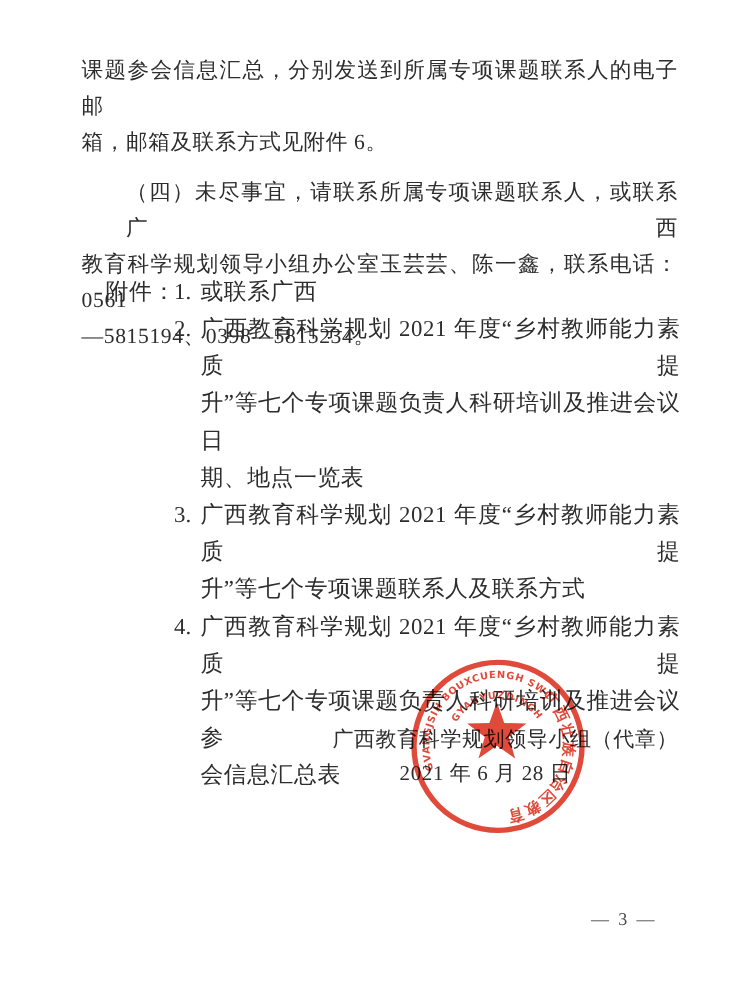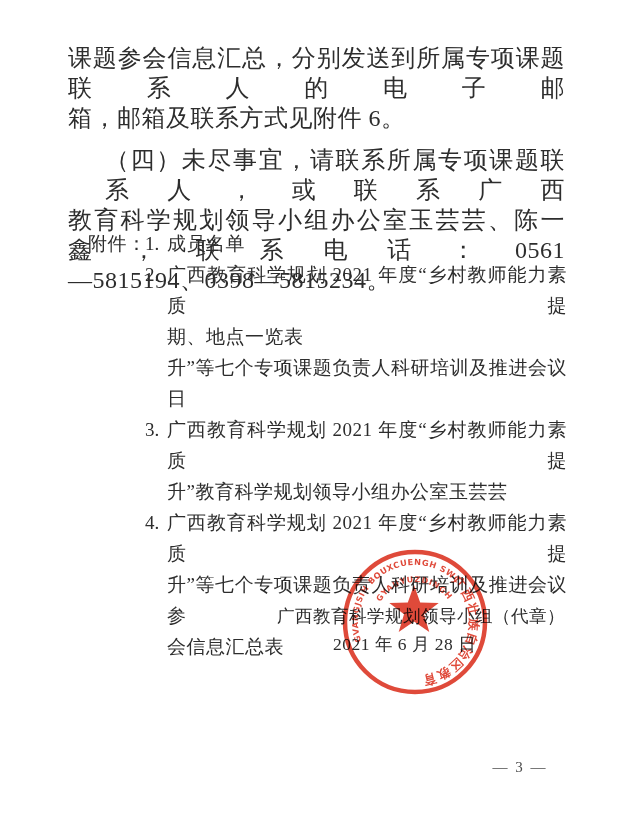--- a/index.html
+++ b/index.html
@@ -10,21 +10,21 @@
     height: 837px;
     background: #ffffff;
     overflow: hidden;
     font-family: "Liberation Serif", "DejaVu Serif", serif;
     color: #2d2d2d;
   }
   .bodyblock {
     position: absolute;
     left: 68px;
     width: 497px;
-    font-size: 24px;
+    font-size: 18px;
     line-height: 30px;
     letter-spacing: 0.5px;
   }
   #p1 { top: 43px; }
   #p2 { top: 105px; margin-top: 40px; }
   .line { white-space: nowrap; }
   .line.fill {
     white-space: normal;
     text-align: justify;
     text-align-last: justify;
@@ -117,34 +117,34 @@
     <div class="line fill">教育科学规划领导小组办公室玉芸芸、陈一鑫，联系电话：0561</div>
     <div class="line">—5815194、0398—5815234。</div>
   </div>
 
   <div class="attachments">
     <div class="att-label">附件：</div>
     <div class="att-items">
 
       <div class="att-item">
         <span class="att-num">1.</span>
-        <div class="line">成员名单</div>
+        <div class="line">或联系广西</div>
       </div>
 
       <div class="att-item">
         <span class="att-num">2.</span>
         <div class="line fill">广西教育科学规划 2021 年度“乡村教师能力素质提</div>
+        <div class="line fill">升”等七个专项课题负责人科研培训及推进会议日</div>
         <div class="line">期、地点一览表</div>
-        <div class="line fill">升”等七个专项课题负责人科研培训及推进会议日</div>
       </div>
 
       <div class="att-item">
         <span class="att-num">3.</span>
         <div class="line fill">广西教育科学规划 2021 年度“乡村教师能力素质提</div>
-        <div class="line">升”教育科学规划领导小组办公室玉芸芸</div>
+        <div class="line">升”等七个专项课题联系人及联系方式</div>
       </div>
 
       <div class="att-item">
         <span class="att-num">4.</span>
         <div class="line fill">广西教育科学规划 2021 年度“乡村教师能力素质提</div>
         <div class="line fill">升”等七个专项课题负责人科研培训及推进会议参</div>
         <div class="line">会信息汇总表</div>
       </div>
 
     </div>

